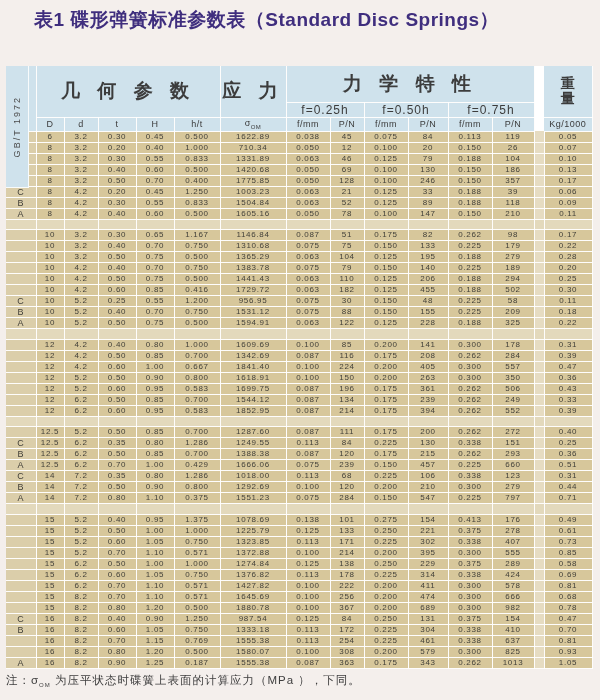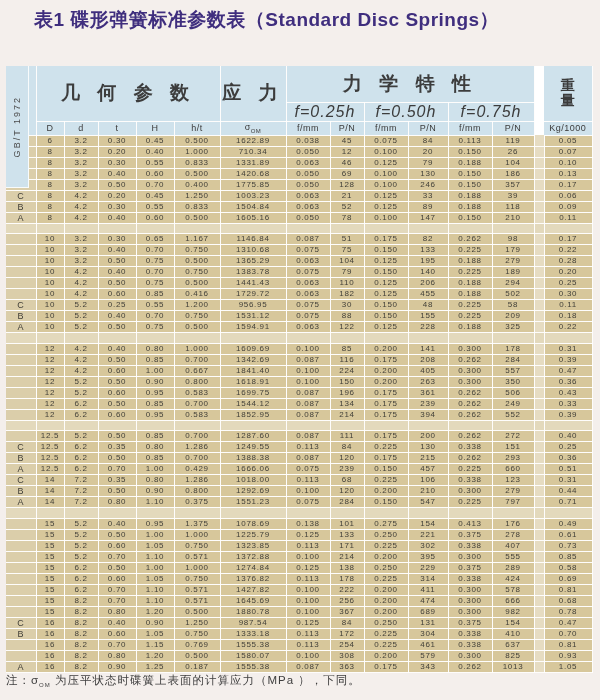--- a/index.html
+++ b/index.html
@@ -20,21 +20,21 @@
   .table-wrap{position:absolute;left:6px;top:66px;width:586px;}
   table{border-collapse:collapse;table-layout:fixed;width:586px;}
   thead th{
     background:var(--header-bg);font-weight:normal;color:var(--head-text);
     border-right:1px solid var(--grid);border-bottom:1px solid var(--grid);
     padding:0;text-align:center;overflow:hidden;
   }
   .row-groups{height:36px;}
   .th-group{font-size:19px;font-weight:bold;letter-spacing:6px;margin-top:15px;}
   .th-weight{font-size:14px;font-weight:bold;line-height:15px;letter-spacing:0;}
-  .row-f th{height:15px;font-size:16px;letter-spacing:1px;font-style:italic;}
+  .row-f th{height:15px;font-size:12px;letter-spacing:1px;}
   .row-cols th{height:14px;font-size:9px;letter-spacing:.5px;}
   th.sep-h{background:#fff;border:none;}
   .sigma{font-size:9px;}
   .sigma sub,.note sub{font-size:6px;}
   tbody td{
     background:var(--row-bg);height:10.6px;line-height:10px;font-size:8px;
     letter-spacing:.7px;text-align:center;color:var(--text);
     border-right:1px solid var(--grid);border-bottom:1px solid var(--grid);
     padding:0;overflow:hidden;white-space:nowrap;
   }

